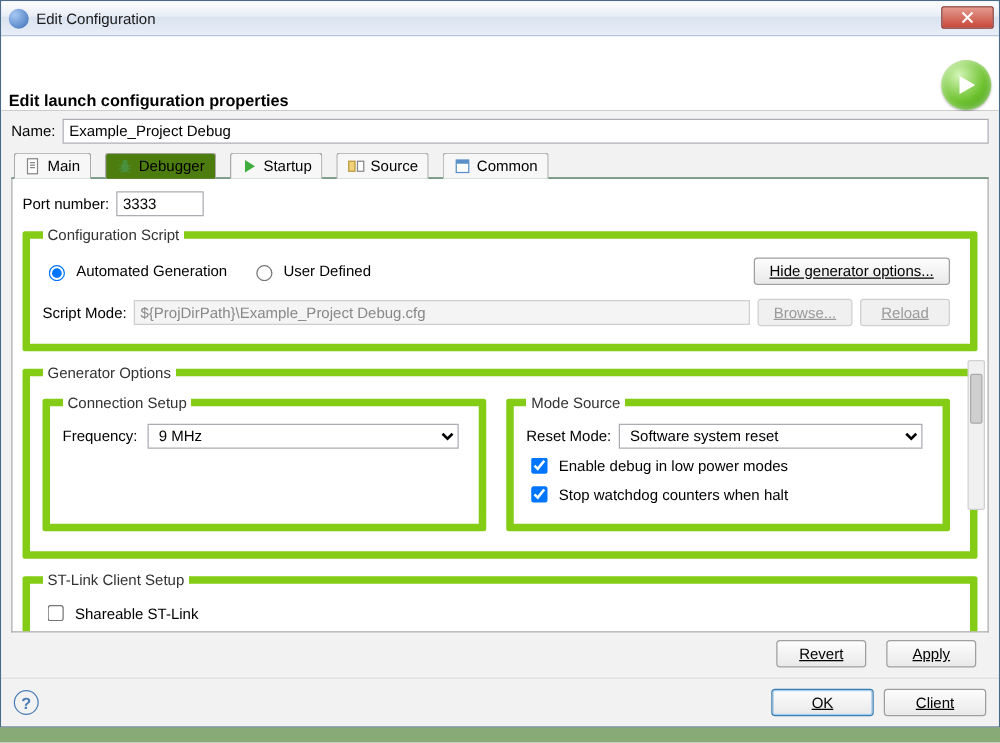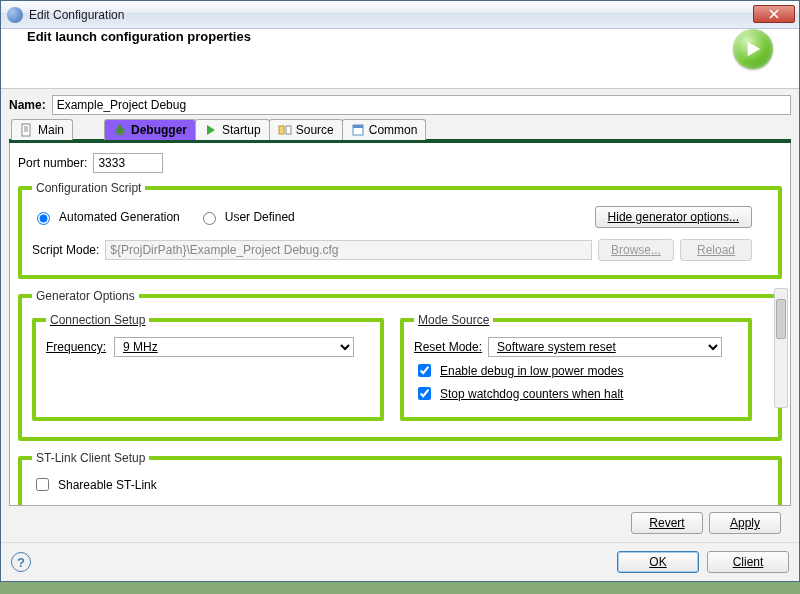--- a/index.html
+++ b/index.html
@@ -18,88 +18,88 @@
     background:radial-gradient(circle at 30% 30%, #a7c7f2, #3a6fb7); border-radius:50%; }
   .titlebar .txt { color:#1a1a1a; }
   .titlebar .close {
     position:absolute; right:4px; top:4px; width:42px; height:18px;
     background:linear-gradient(#e59a8f,#c8483a); border:1px solid #8a2f24;
     border-radius:2px; display:flex; align-items:center; justify-content:center;
     color:#fff; font-weight:bold; cursor:pointer;
   }
   .header {
     height:60px; background:#fff; border-bottom:1px solid #ccc;
-    display:flex; align-items:flex-start; padding:0 26px; justify-content:space-between;
+    display:flex; align-items:flex-end; padding:0 6px; justify-content:space-between;
   }
   .header h2 { font-size:13px; font-weight:bold; margin:0; }
   .run-icon {
     width:40px; height:40px; border-radius:50%;
     background:radial-gradient(circle at 35% 30%, #d4f5b8, #6ec22f 55%, #3c9413);
     display:flex; align-items:center; justify-content:center;
     box-shadow:inset 0 0 6px rgba(255,255,255,.6), 0 1px 2px rgba(0,0,0,.3);
   }
   .run-icon svg { width:18px; height:18px; fill:#fff; }
   .body {
     flex:1; background:#f2f2f2; padding:6px 8px 4px 8px;
     display:flex; flex-direction:column; overflow:hidden;
   }
   .name-row { display:flex; align-items:center; margin-bottom:4px; }
-  .name-row label { margin-right:6px;font-weight:bold; }
+  .name-row label { margin-right:6px; }
   .name-row input {
     flex:1; height:20px; border:1px solid #abadb3; padding:0 4px; background:#fff;
   }
   .tabs {
-    display:flex; align-items:flex-end; height:24px; border-bottom:4px solid #14532d;
-    background:#f2f2f2; padding-left:2px; gap:0;
+    display:flex; align-items:flex-end; height:24px; border-bottom:1px solid #14532d;
+    background:#f2f2f2; padding-left:2px; gap:12px;
   }
   .tab {
     display:flex; align-items:center; gap:4px; padding:3px 8px;
     border:1px solid #aaa; border-bottom:none; background:#f7f7f7;
     border-top-left-radius:3px; border-top-right-radius:3px; margin-right:-1px;
     cursor:pointer; position:relative; top:1px;
   }
-  .tab.active { background:#8b5cf6; font-weight:bold; z-index:2;margin-left:32px; }
+  .tab.active { background:#4d7c0f; font-weight:normal; z-index:2; }
   .tab svg, .tab .ticon { width:14px; height:14px; }
   .tabpanel {
     flex:1; background:#fff; border:1px solid #aaa; border-top:none;
     padding:6px 8px 8px 8px; overflow:hidden; position:relative;
     display:flex; flex-direction:column;
   }
   .scroll-track {
     position:absolute; right:2px; top:40%; width:14px; height:120px;
     background:#f0f0f0; border:1px solid #d0d0d0; border-radius:2px;
   }
   .scroll-thumb {
     position:absolute; left:1px; top:10px; width:10px; height:40px;
     background:#cfcfcf; border:1px solid #aaa; border-radius:2px;
   }
   fieldset {
-    border:4px solid #84cc16; border-radius:2px; margin:4px 0 6px 0; padding:6px 26px 10px 10px;
+    border:6px solid #84cc16; border-radius:2px; margin:4px 0 6px 0; padding:6px 16px 10px 10px;
   }
   legend { padding:0 4px; color:#333; }
   .row { display:flex; align-items:center; gap:6px; margin:4px 0; }
   .row label { white-space:nowrap; }
   input[type=text].short { width:70px; }
   input[type=text], select {
     height:20px; border:1px solid #abadb3; background:#fff; padding:0 4px;
   }
   input[type=text][disabled], button[disabled] {
     background:#f4f4f4; color:#888; border-color:#cfcfcf;
   }
   .btn {
     height:22px; padding:0 12px; background:linear-gradient(#fdfdfd,#e9e9e9);
     border:1px solid #9f9f9f; border-radius:3px; cursor:pointer; min-width:72px;text-decoration:underline;
   }
   .btn[disabled] { color:#9a9a9a; cursor:default; background:#f0f0f0; }
   .btn.primary { border-color:#3c7fb1; box-shadow:0 0 0 1px #a6cdf0 inset; }
   .two-col { display:flex; gap:16px; }
-  .two-col > fieldset { flex:1;text-decoration:underline; }
+  .two-col > fieldset { flex:1; }
   .chk { display:flex; align-items:center; gap:6px; margin:4px 0; }
   .chk input { width:13px; height:13px; }
-  .footer1 { display:flex; justify-content:flex-end; gap:6px; padding:6px 10px 4px; }
+  .footer1 { display:flex; justify-content:flex-end; gap:16px; padding:6px 10px 4px; }
   .footer2 {
     display:flex; justify-content:flex-end; align-items:center; gap:8px;
     padding:8px 10px; border-top:1px solid #ddd; background:#f2f2f2;
   }
   .help {
     width:20px; height:20px; border:1.5px solid #4a7db5; border-radius:50%;
     color:#4a7db5; display:flex; align-items:center; justify-content:center;
     font-weight:bold; margin-right:auto; cursor:pointer; font-size:13px;
   }
   select { min-width:140px; }

